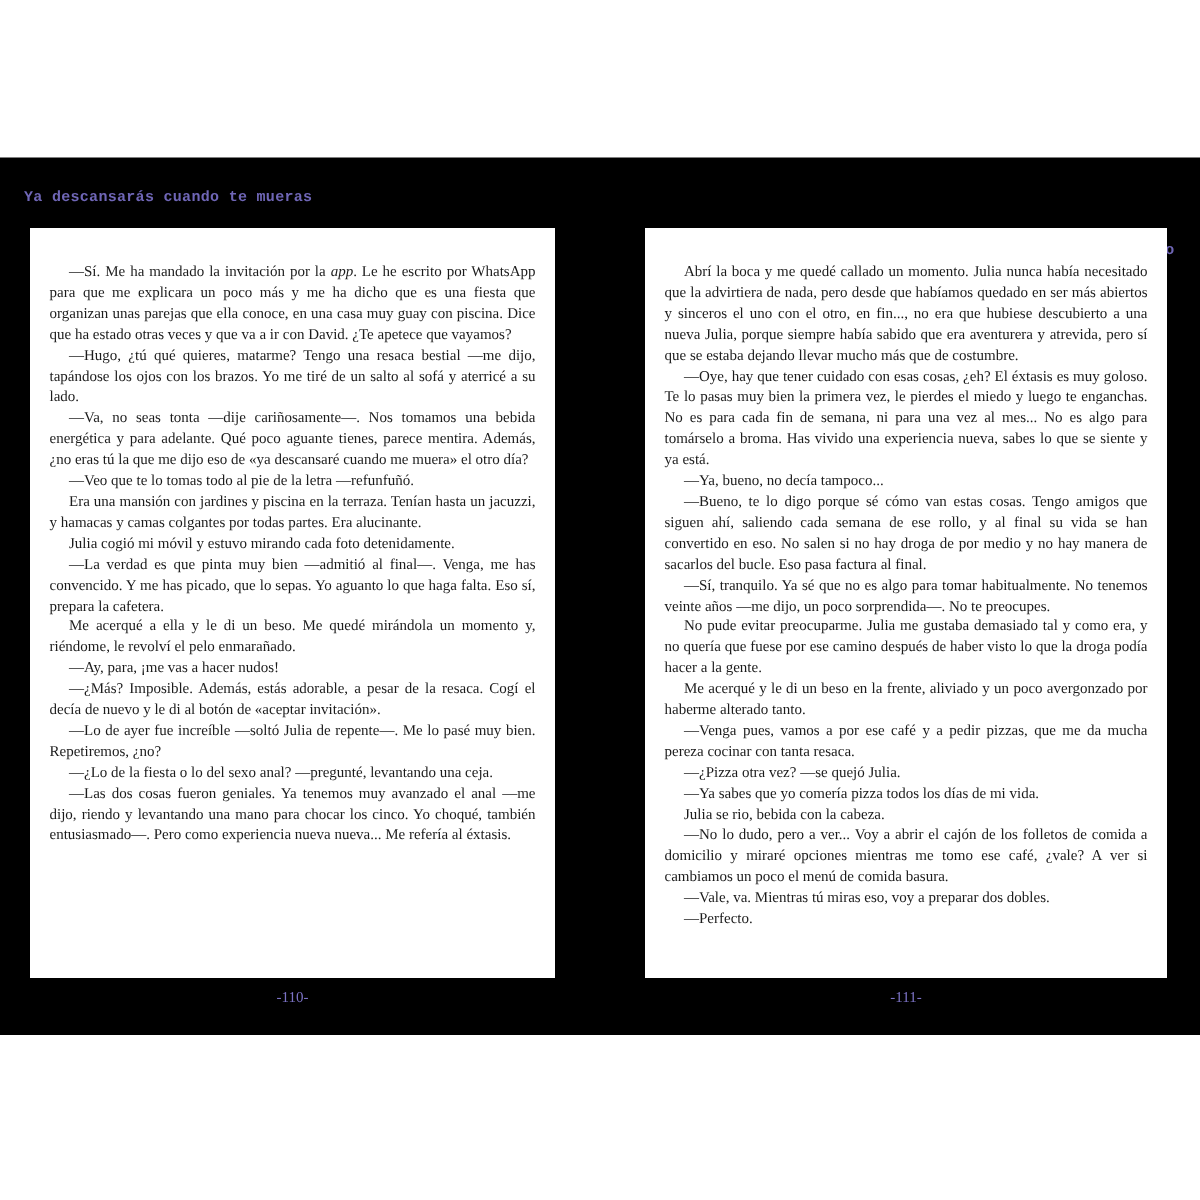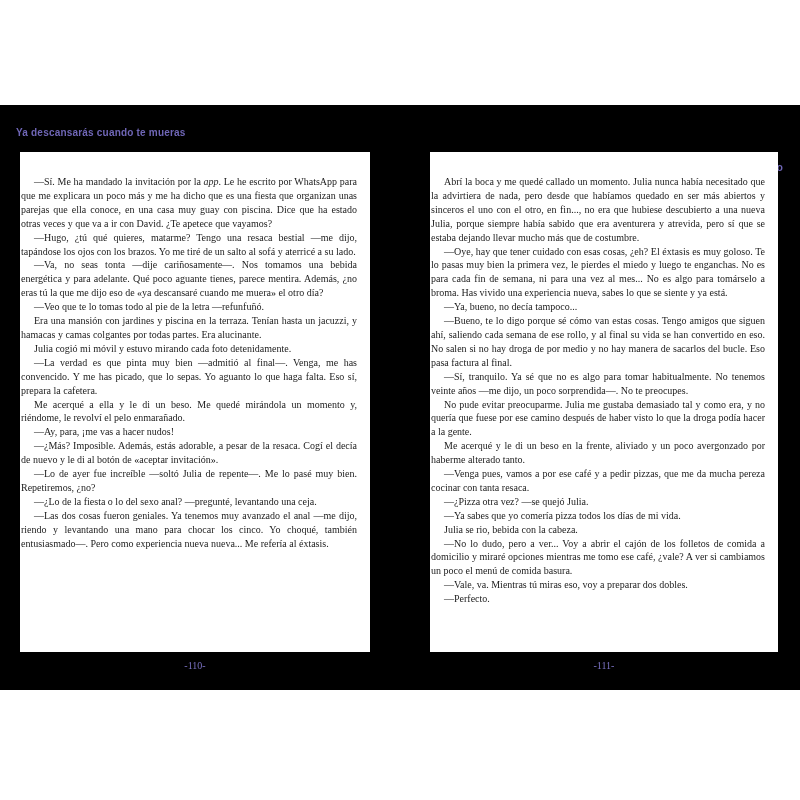--- a/index.html
+++ b/index.html
@@ -1,24 +1,24 @@
 <!DOCTYPE html>
 <html><head>
 <meta charset="utf-8">
 <style>
   html,body{margin:0;padding:0;background:#ffffff;}
   .canvas{position:relative;width:800px;height:800px;background:#ffffff;overflow:hidden;
           font-family:"Liberation Serif",serif;}
   .frame{position:absolute;left:0;top:105px;width:800px;height:585px;background:#000000;}
-  .running-head{position:absolute;top:22px;font-family:Liberation Sans, sans-serif;
+  .running-head{position:absolute;top:22px;font-family:Liberation Mono, monospace;
                 font-weight:bold;font-size:10px;letter-spacing:.2px;color:#6f66b6;}
   .running-head.left{left:16px;}
   .running-head.right{right:17px;margin-top:35px;}
   .page{position:absolute;top:47px;height:500px;background:#ffffff;overflow:hidden;
-        padding:23px 13px 0 1px;box-sizing:border-box;}
+        padding:23px 13px 0 13px;box-sizing:border-box;}
   .page.left{left:20px;width:350px;}
   .page.right{left:430px;width:348px;}
   .para{margin:0;text-indent:13px;text-align:justify;font-size:10px;line-height:13.9px;
         color:#1b1b1b;font-family:"Liberation Serif",serif;}
   .para em{font-style:italic;}
   .folio{position:absolute;top:555px;width:100px;text-align:center;
          font-family:"Liberation Serif",serif;font-size:10px;color:#7b72c4;}
   .folio.left{left:145px;}
   .folio.right{left:554px;}
 </style>

